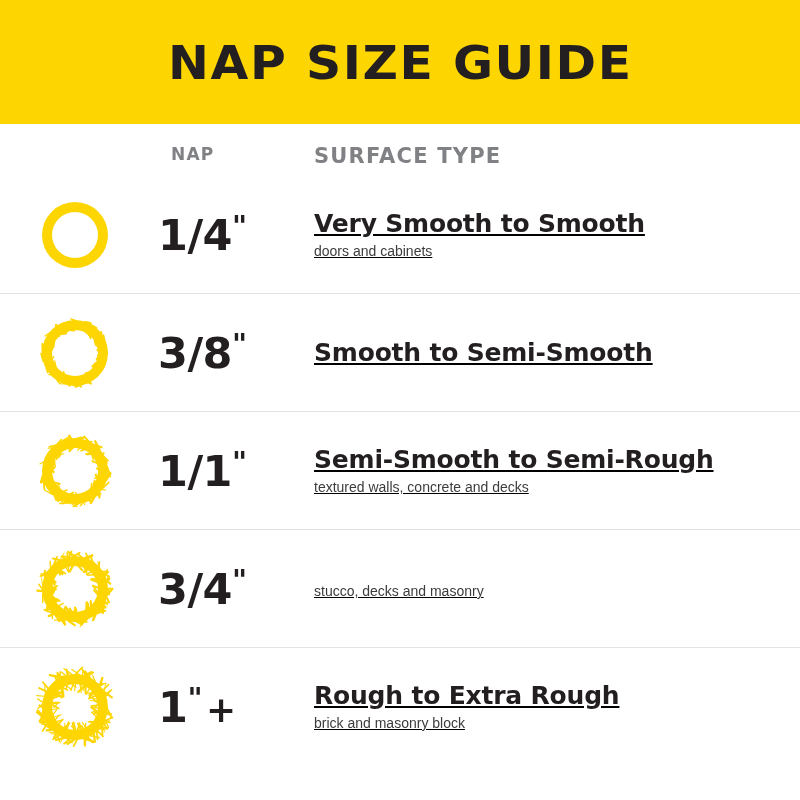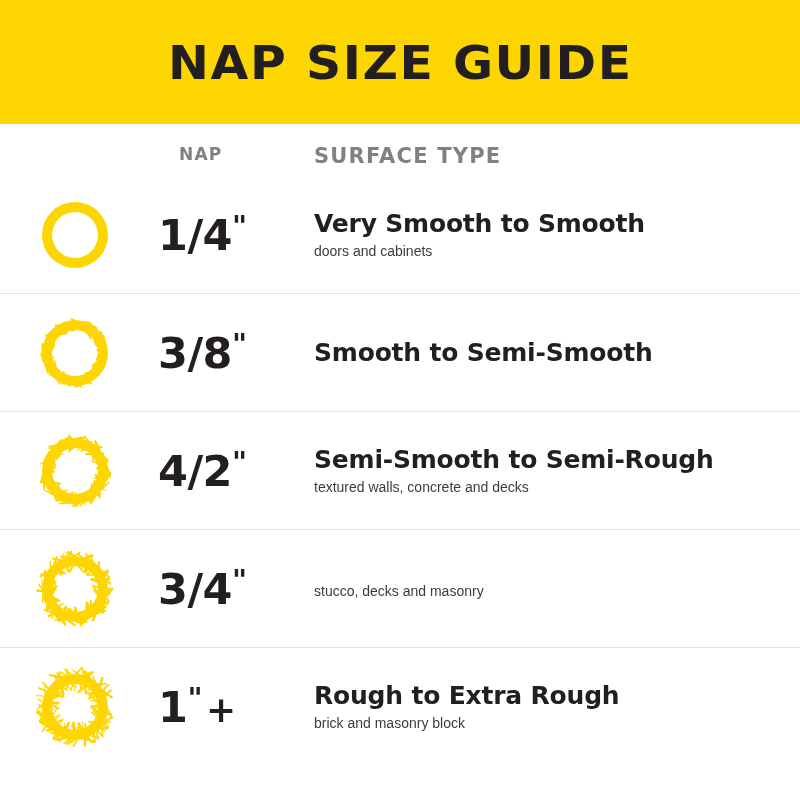--- a/index.html
+++ b/index.html
@@ -41,21 +41,21 @@
     transform: scaleX(1.04);
   }
 
   
   .col-heads {
     position: relative;
     height: 52px;
   }
   .head-nap {
     position: absolute;
-    left: 179px;
+    left: 171px;
     top: 20px;
     font-family: "DejaVu Sans", sans-serif;
     font-weight: bold;
     font-size: 17px;
     letter-spacing: 1.2px;
     color: #808184;
   }
   .head-surface {
     position: absolute;
     left: 314px;
@@ -110,20 +110,21 @@
     vertical-align: 14px;
   }
   .nap-size .plus {
     font-size: 36px;
     margin-left: 4px;
   }
 
   .text-cell {
     flex: 1;
     padding-right: 14px;
+    text-decoration: underline;
   }
   .surface-title {
     font-family: "DejaVu Sans", sans-serif;
     font-weight: bold;
     font-size: 25px;
     color: #231f20;
     line-height: 1.12;
     letter-spacing: -0.2px;
   }
   .surface-desc {
@@ -294,21 +295,21 @@
               <line x1="76.93" y1="33.18" x2="81.63" y2="37.87" stroke-width="1.01"></line>
               <line x1="70.04" y1="39.86" x2="65.29" y2="38.04" stroke-width="1.92"></line>
               <line x1="79.73" y1="40.98" x2="79.84" y2="36.26" stroke-width="1.53"></line>
               <line x1="80.24" y1="43.91" x2="82.48" y2="51.89" stroke-width="2.00"></line>
               <line x1="71.46" y1="46.57" x2="69.87" y2="45.25" stroke-width="1.70"></line>
               <line x1="80.40" y1="45.42" x2="83.51" y2="53.86" stroke-width="1.38"></line>
             </g>
           </svg>
         </div>
         <div class="nap-cell">
-          <div class="nap-size"><span>4/2</span><span class="inch">"</span></div>
+          <div class="nap-size"><span>1/1</span><span class="inch">"</span></div>
         </div>
         <div class="text-cell">
           <div class="surface-title">Semi-Smooth to Semi-Rough</div>
           <div class="surface-desc">textured walls, concrete and decks</div>
         </div>
       </div>
       <div class="row">
         <div class="swatch-cell">
           <svg width="96" height="96" viewBox="0 0 96 96" class="swatch">
             <path d="M 81 48 A 33 33 0 1 1 15 48 A 33 33 0 1 1 81 48 Z M 71 48 A 23 23 0 1 0 25 48 A 23 23 0 1 0 71 48 Z" fill="#FDD500" fill-rule="evenodd"></path>

